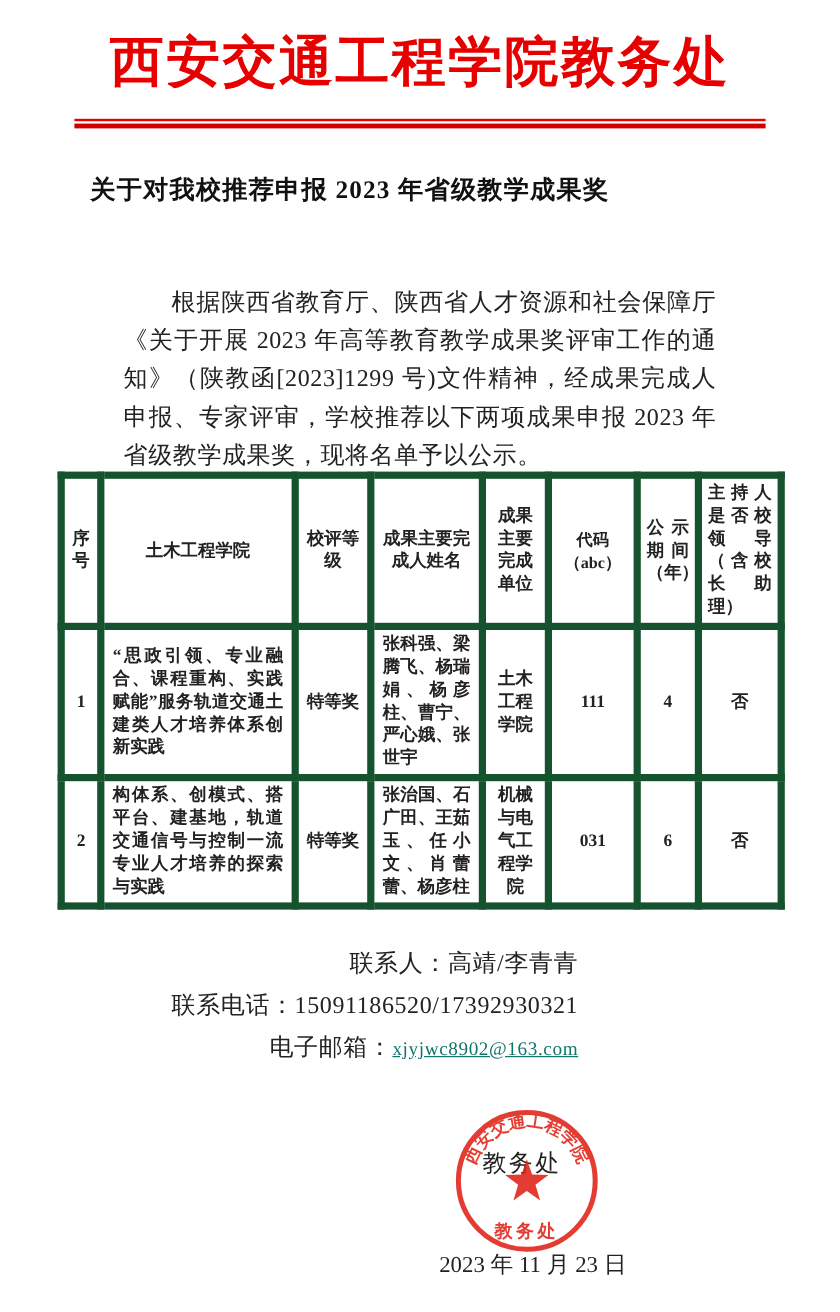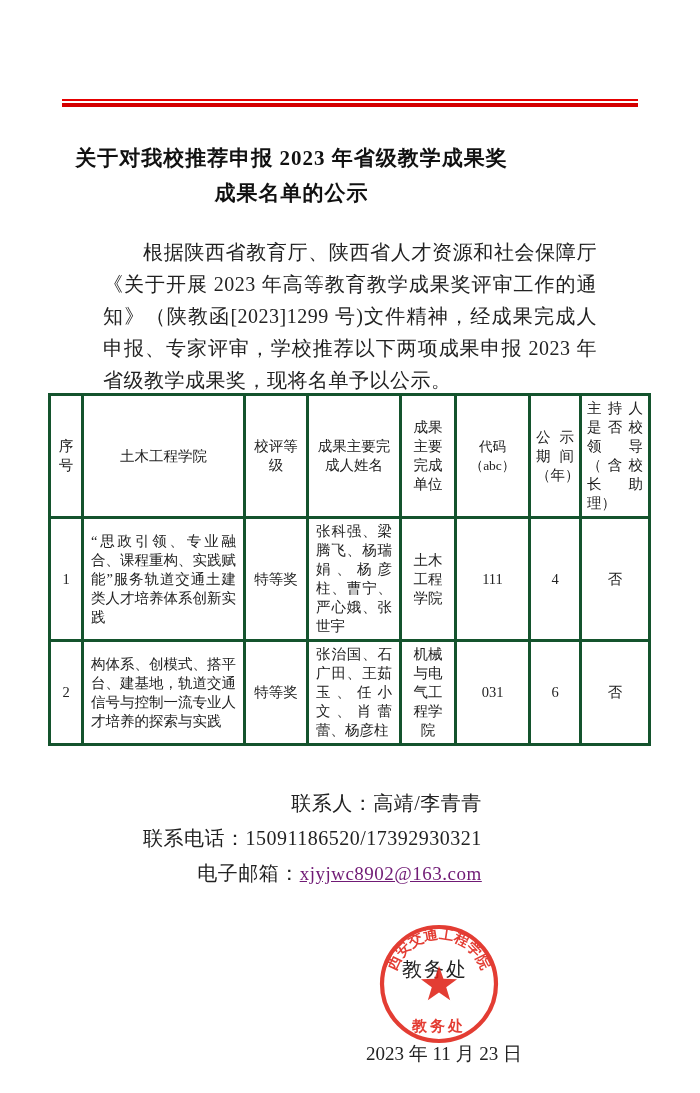--- a/index.html
+++ b/index.html
@@ -30,55 +30,55 @@
   }
   .para1{top:236px;}
   .para2{top:624px;left:100px;width:502px;}
   
   .tbl{
     position:absolute;left:48px;top:393px;width:600px;
     border-collapse:collapse;table-layout:fixed;
     font-size:14.5px;color:#222;
   }
   .tbl th,.tbl td{
-    border:3px solid #14532d;vertical-align:middle;text-align:center;
-    padding:3px 5px;font-weight:normal;line-height:19px;box-sizing:border-box;
+    border:6px solid #14532d;vertical-align:middle;text-align:center;
+    padding:3px 5px;font-weight:bold;line-height:19px;box-sizing:border-box;
   }
   .tbl{border:2px solid #3c3c3c;}
   .tbl .hdr-row{height:74px;}
   .tbl .data-row{height:75px;}
   .tbl td.justify, .tbl th.wrap{text-align:justify;text-align-last:left;}
   .tbl td.justify{padding:3px 7px;}
   .tbl th:nth-child(6){font-size:13.5px;}
   
   .contact{
     position:absolute;left:143px;top:786px;font-size:20px;line-height:35px;color:#222;
     letter-spacing:0.5px;
   }
   .contact .row{white-space:nowrap;text-align:right;}
-  .email-link{color:#701a75;text-decoration:underline;cursor:pointer;font-size:19px;}
+  .email-link{color:#0f766e;text-decoration:underline;cursor:pointer;font-size:16px;}
   
   .sig-dept{position:absolute;left:402px;top:956px;font-size:20px;color:#222;letter-spacing:2px;}
   .sig-date{position:absolute;left:366px;top:995px;font-size:19px;color:#222;white-space:nowrap;margin-top:46px;}
   .seal{position:absolute;left:374px;top:921px;width:130px;height:130px;opacity:0.88;pointer-events:none;}
 </style>
 </head>
 <body>
 
 <div id="page">
 
+  <div class="org-title">西安交通工程学院教务处</div>
   <div class="red-rule">
     <div class="thin"></div>
     <div class="gap"></div>
     <div class="thick"></div>
   </div>
 
   <div class="doc-title">
     <div>关于对我校推荐申报 2023 年省级教学成果奖</div>
-    <div>成果名单的公示</div>
   </div>
 
   <div class="para para1">根据陕西省教育厅、陕西省人才资源和社会保障厅《关于开展 2023 年高等教育教学成果奖评审工作的通知》（陕教函[2023]1299 号)文件精神，经成果完成人申报、专家评审，学校推荐以下两项成果申报 2023 年省级教学成果奖，现将名单予以公示。</div>
 
   <table class="tbl">
     <colgroup>
       <col style="width:33px">
         <col style="width:162px">
         <col style="width:63px">
         <col style="width:93px">

